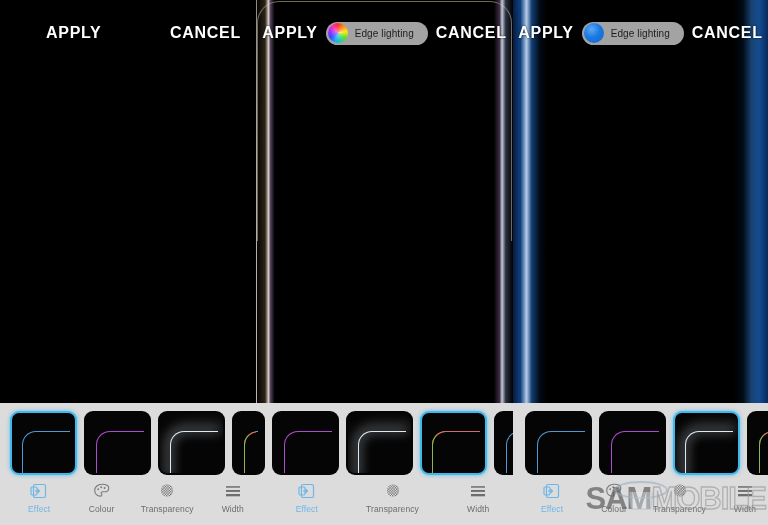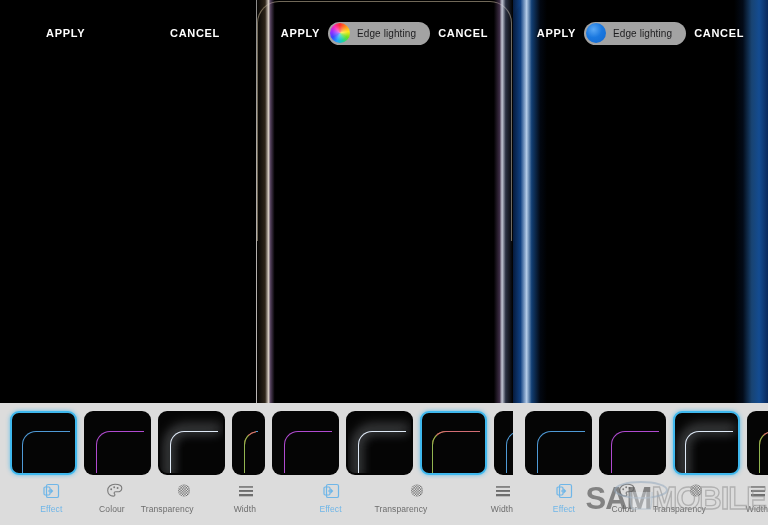--- a/index.html
+++ b/index.html
@@ -82,21 +82,21 @@
     position:absolute; left:1px; right:1px; top:1px; height:240px;
     border:1px solid rgba(205,190,160,.55);
     border-bottom:none;
     border-radius:22px 22px 0 0;
     pointer-events:none;
   }
 
   
   .header { position:absolute; left:0; right:0; top:18px; height:30px;
             display:flex; align-items:center; justify-content:center; gap:0; z-index:6; }
-  .hdr-btn { color:#fff; font-size:11px; font-weight:bold; letter-spacing:.7px;
+  .hdr-btn { color:#fff; font-size:16px; font-weight:bold; letter-spacing:.7px;
              text-shadow:0 0 2px rgba(0,0,0,.9); white-space:nowrap;text-align:right; }
 
   .h1 .hdr-btn.apply  { position:absolute; left:46px; }
   .h1 .hdr-btn.cancel { position:absolute; left:170px; }
 
   .pill { display:inline-flex; align-items:center; background:#a3a3a3;
           border-radius:14px; height:23px; padding:0 14px 0 2px;
           margin:0 8px; box-shadow:0 1px 2px rgba(0,0,0,.5); }
   .pill-dot { width:20px; height:20px; border-radius:50%; flex:0 0 auto; margin-right:7px; }
   .dot-rainbow {
@@ -131,21 +131,21 @@
   .c-rain   { border-color:#d8a23a; }
   .c-rain::after{ content:""; position:absolute; left:-1.4px; top:-1.4px; right:0; bottom:0;
             border-left:1.4px solid rgba(120,190,90,.9); border-top:1.4px solid rgba(210,90,140,.9);
             border-top-left-radius:14px; opacity:.8; }
   .glow-halo { position:absolute; left:4px; top:10px; width:58px; height:56px;
                border-left:9px solid rgba(255,255,255,.20); border-top:9px solid rgba(255,255,255,.20);
                border-top-left-radius:22px; filter:blur(6px); }
 
   
   .tabs { flex:1; display:flex; align-items:flex-start; padding-top:3px; }
-  .tab { flex:1 1 0; display:flex; flex-direction:column; align-items:flex-end; gap:4px;padding-left:16px; }
+  .tab { flex:1 1 0; display:flex; flex-direction:column; align-items:center; gap:4px;padding-left:16px; }
   .tab-label { font-size:8.5px; color:#6d6d6d; letter-spacing:.1px; white-space:nowrap; }
   .tab.active .tab-label { color:#6fb6e8; }
   .tab-icon { width:20px; height:18px; position:relative; }
 
   svg { display:block; }
 
   
   .watermark { position:absolute; right:2px; bottom:8px; z-index:9;
                display:flex; align-items:baseline; pointer-events:none;
                font-family:"Liberation Sans", sans-serif; }

